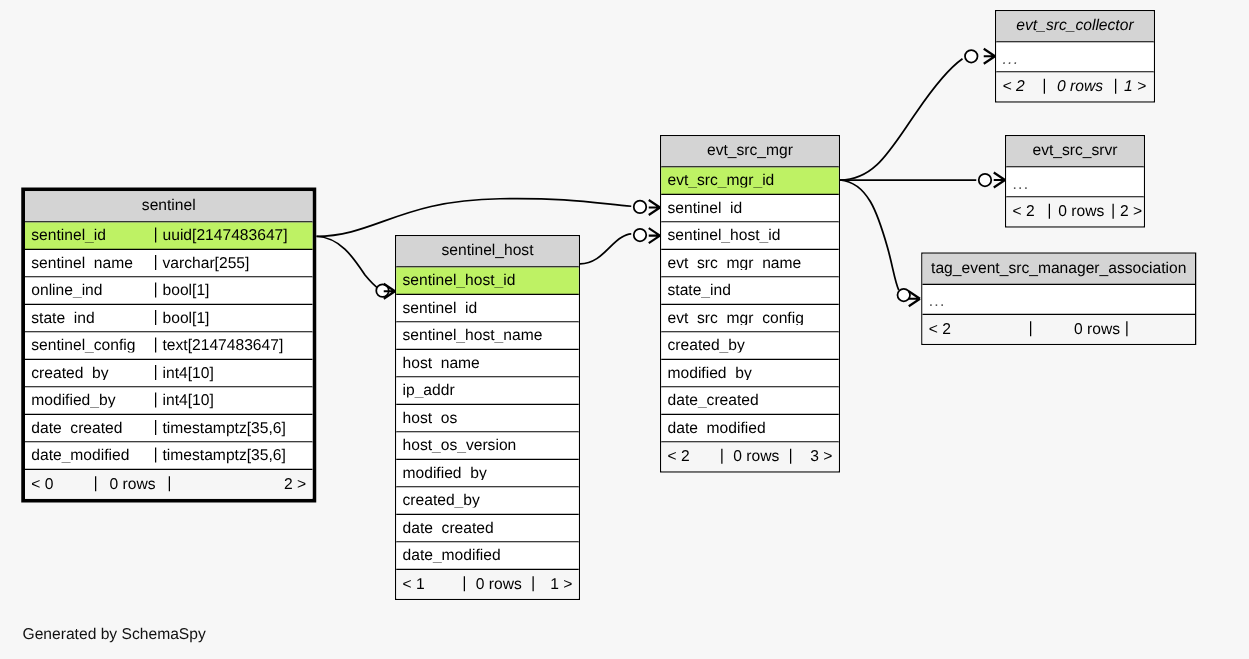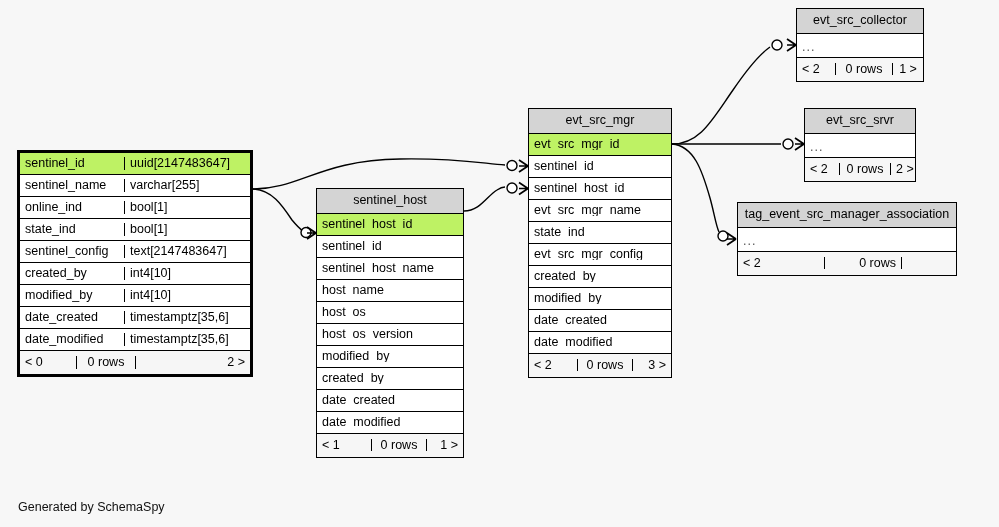--- a/index.html
+++ b/index.html
@@ -183,20 +183,21 @@
     <g>
       <path d="M672,144 C694,146 702,170 710,198 C714,212 716,226 719,232" stroke="#000" stroke-width="1.4" fill="none"></path>
       <circle cx="723" cy="236" r="5" fill="#ffffff" stroke="#000" stroke-width="1.4"></circle>
       <g transform="translate(736,239)">
           <use href="#crow"></use>
         </g>
     </g>
   </svg>
 
   <div class="entity focal" style="left:17px; top:150px; width:236px;">
+    <div class="ent-title">sentinel</div>
     <div class="ent-rows">
       <div class="ent-row pk">
         <span class="col-name">sentinel_id</span>
         <span class="col-type" style="width:126px;">uuid[2147483647]</span>
       </div>
       <div class="ent-row">
         <span class="col-name">sentinel_name</span>
         <span class="col-type" style="width:126px;">varchar[255]</span>
       </div>
       <div class="ent-row">
@@ -244,20 +245,23 @@
       <div class="ent-row">
         <span class="col-name">sentinel_id</span>
       </div>
       <div class="ent-row">
         <span class="col-name">sentinel_host_name</span>
       </div>
       <div class="ent-row">
         <span class="col-name">host_name</span>
       </div>
       <div class="ent-row">
+        <span class="col-name">ip_addr</span>
+      </div>
+      <div class="ent-row">
         <span class="col-name">host_os</span>
       </div>
       <div class="ent-row">
         <span class="col-name">host_os_version</span>
       </div>
       <div class="ent-row">
         <span class="col-name">modified_by</span>
       </div>
       <div class="ent-row">
         <span class="col-name">created_by</span>
@@ -310,21 +314,21 @@
         <span class="col-name">date_modified</span>
       </div>
     </div>
     <div class="ent-foot">
       <span class="foot-cell foot-left" style="width:48px;">&lt; 2</span>
       <span class="foot-cell foot-mid" style="width:56px;">0 rows</span>
       <span class="foot-cell foot-right">3 &gt;</span>
     </div>
   </div>
 
-  <div class="entity" style="left:796px; top:8px; width:128px;">
+  <div class="entity" style="left:796px; top:8px; width:128px;font-style:italic;">
     <div class="ent-title">evt_src_collector</div>
     <div class="ent-rows">
       <div class="ent-row ellipsis">
         <span class="col-name">...</span>
       </div>
     </div>
     <div class="ent-foot">
       <span class="foot-cell foot-left" style="width:38px;">&lt; 2</span>
       <span class="foot-cell foot-mid" style="width:58px;">0 rows</span>
       <span class="foot-cell foot-right" style="text-align:center;">1 &gt;</span>

